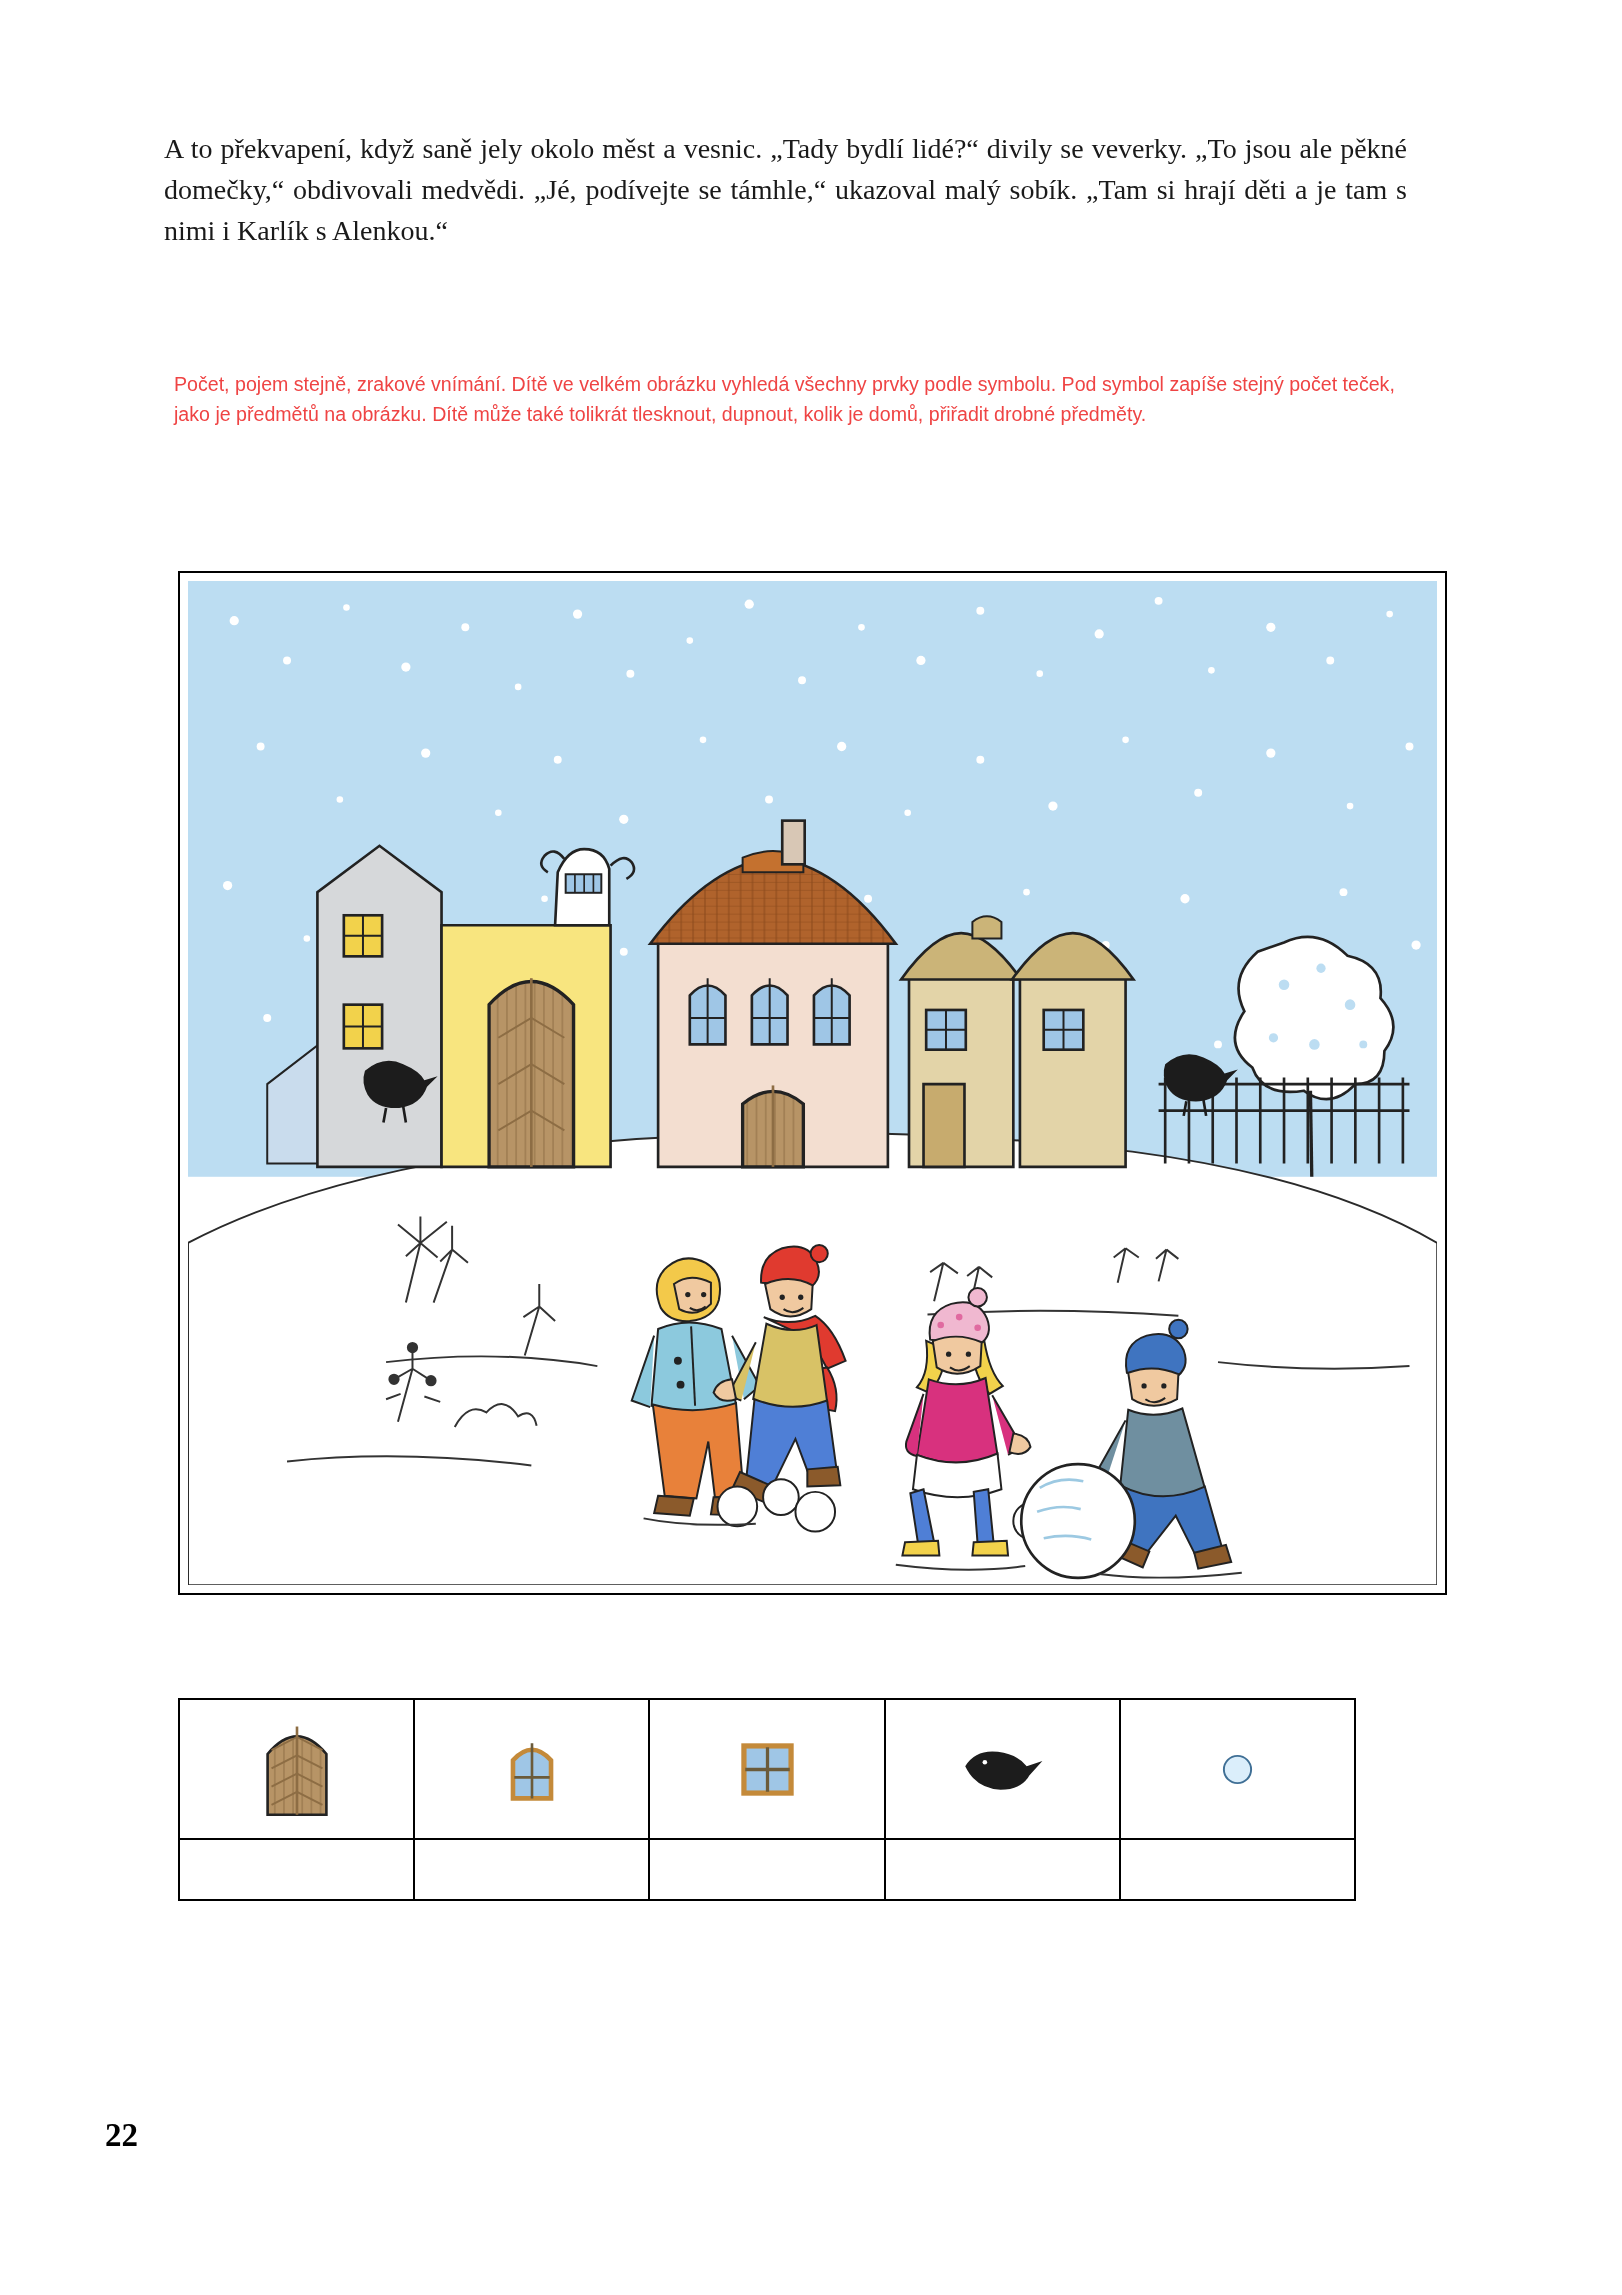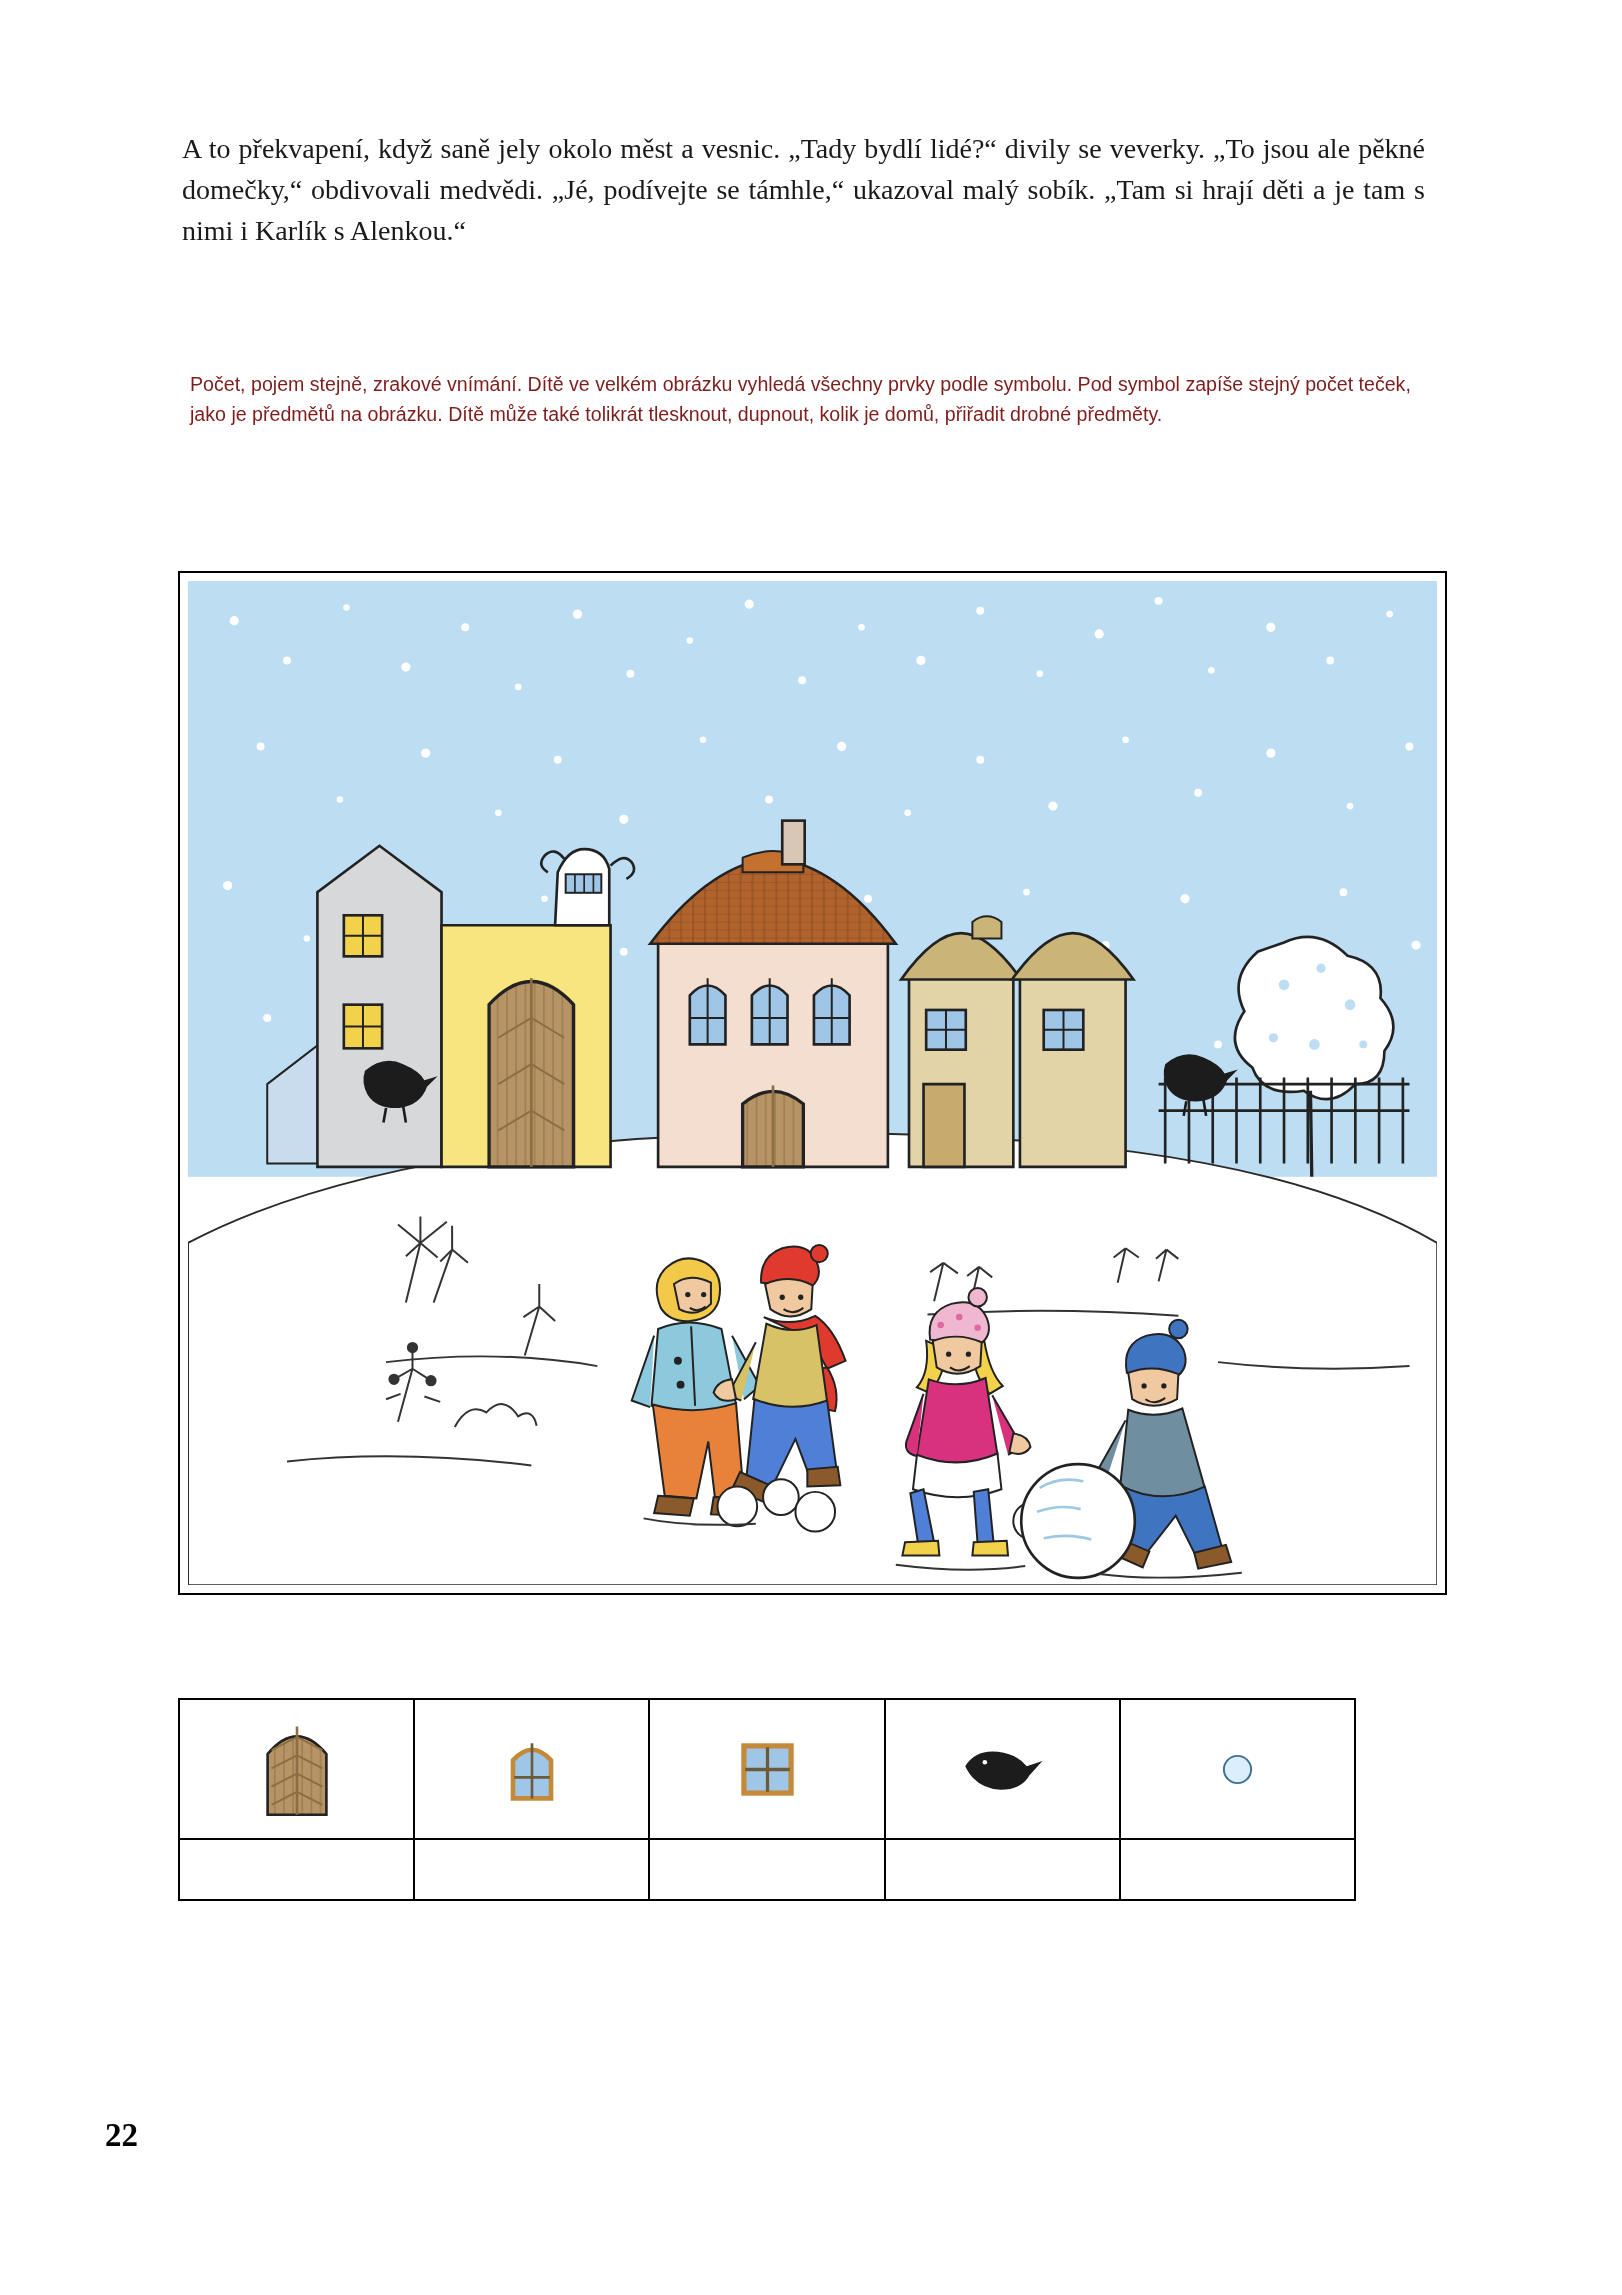--- a/index.html
+++ b/index.html
@@ -15,41 +15,41 @@
     overflow: hidden;
   }
   .page {
     position: absolute;
     inset: 0;
   }
 
   
   .story {
     position: absolute;
-    left: 182px;
+    left: 164px;
     top: 128px;
     width: 1243px;
     font-family: "Liberation Serif", serif;
     font-size: 28px;
     line-height: 1.47;
     color: #1a1a1a;
     text-align: justify;
   }
   .story p { margin: 0; }
 
   
   .instructions {
     position: absolute;
-    left: 190px;
+    left: 174px;
     top: 370px;
     width: 1230px;
     font-family: "Liberation Sans", sans-serif;
     font-size: 19.6px;
     line-height: 1.53;
-    color: #7f1d1d;
+    color: #ef4444;
   }
   .instructions p { margin: 0; }
 
   
   .picture-frame {
     position: absolute;
     left: 178px;
     top: 571px;
     width: 1269px;
     height: 1024px;

